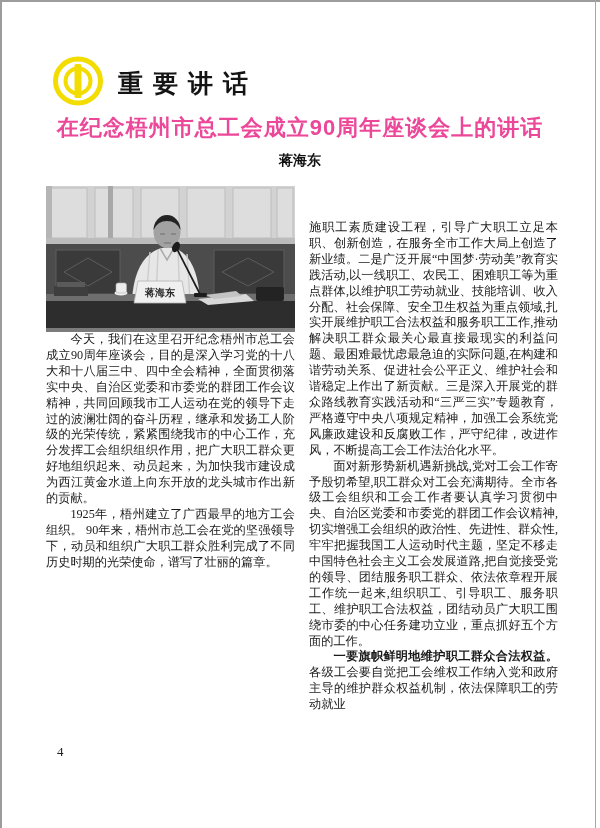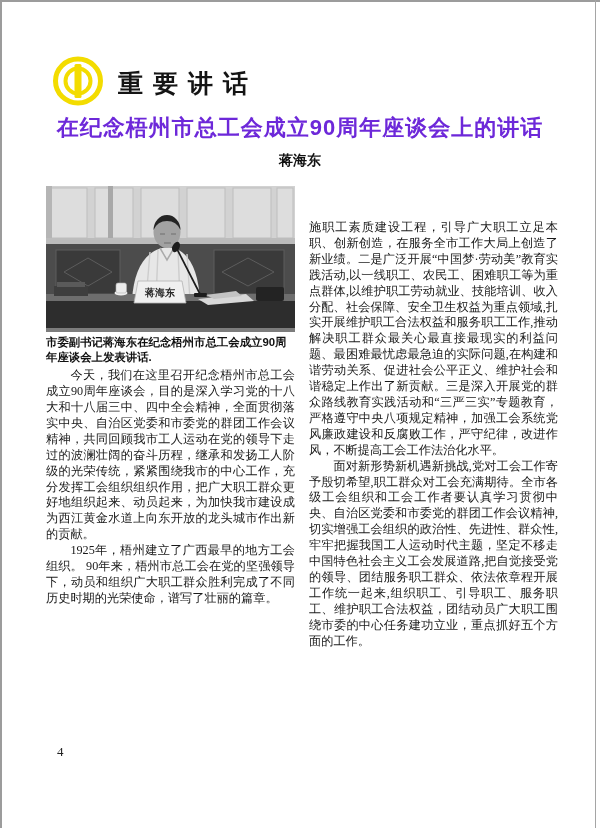--- a/index.html
+++ b/index.html
@@ -13,21 +13,21 @@
   .scan-right{position:absolute;top:0;right:4px;width:1px;height:828px;background:#a5a5a5;}
 
   .brand{position:absolute;left:52px;top:56px;display:flex;align-items:center;gap:14px;}
   .brand-label{
     font-family:"Liberation Sans","DejaVu Sans",sans-serif;
     font-weight:bold;font-size:25px;letter-spacing:10px;color:#141414;white-space:nowrap;
   }
   .page-title{
     position:absolute;top:113px;left:0;width:600px;margin:0;text-align:center;
     font-family:"Liberation Sans","DejaVu Sans",sans-serif;
-    font-weight:bold;font-size:22px;letter-spacing:1px;color:#6d28d9;
+    font-weight:bold;font-size:22px;letter-spacing:1px;color:#ec4899;
   }
   .author{
     position:absolute;top:152px;left:0;width:600px;text-align:center;
     font-family:"Liberation Sans","DejaVu Sans",sans-serif;
     font-weight:bold;font-size:14px;color:#111;
   }
   .columns{position:absolute;left:46px;top:186px;width:512px;display:flex;gap:14px;}
   .col{
     width:249px;font-size:12.2px;line-height:15.9px;
     text-align:justify;word-break:break-all;color:#191919;
@@ -105,26 +105,26 @@
           <rect x="11" y="96" width="28" height="5" fill="#5a5a5a"></rect>
           <ellipse cx="75" cy="107" rx="6.5" ry="2.6" fill="#efefef"></ellipse>
           <rect x="70" y="97" width="10.5" height="10" rx="2" fill="#ececec" stroke="#b4b4b4" stroke-width="0.6"></rect>
           <polygon points="152,113 200,108 208,115 162,119" fill="#d8d8d8"></polygon>
           <polygon points="160,109 190,105 196,110 168,113" fill="#c3c3c3"></polygon>
           <rect x="210" y="101" width="28" height="14" rx="2" fill="#232323"></rect>
           <polygon points="92,95 136,95 140,117 88,117" fill="#f0f0f0" stroke="#b2b2b2" stroke-width="0.8"></polygon>
           <text x="114" y="110" font-size="10" font-weight="bold" text-anchor="middle" fill="#2a2a2a">蒋海东</text>
         </svg>
       </figure>
-      <figcaption>市委副书记蒋海东在纪念梧州市总工会成立90周年座谈会上发表讲话.</figcaption>
       <p>今天，我们在这里召开纪念梧州市总工会成立90周年座谈会，目的是深入学习党的十八大和十八届三中、四中全会精神，全面贯彻落实中央、自治区党委和市委党的群团工作会议精神，共同回顾我市工人运动在党的领导下走过的波澜壮阔的奋斗历程，继承和发扬工人阶级的光荣传统，紧紧围绕我市的中心工作，充分发挥工会组织组织作用，把广大职工群众更好地组织起来、动员起来，为加快我市建设成为西江黄金水道上向东开放的龙头城市作出新的贡献。</p>
       <p>1925年，梧州建立了广西最早的地方工会组织。 90年来，梧州市总工会在党的坚强领导下，动员和组织广大职工群众胜利完成了不同历史时期的光荣使命，谱写了壮丽的篇章。</p>
     </div>
 
     <div class="col">
       <p class="no-indent">施职工素质建设工程，引导广大职工立足本职、创新创造，在服务全市工作大局上创造了新业绩。二是广泛开展“中国梦·劳动美”教育实践活动,以一线职工、农民工、困难职工等为重点群体,以维护职工劳动就业、技能培训、收入分配、社会保障、安全卫生权益为重点领域,扎实开展维护职工合法权益和服务职工工作,推动解决职工群众最关心最直接最现实的利益问题、最困难最忧虑最急迫的实际问题,在构建和谐劳动关系、促进社会公平正义、维护社会和谐稳定上作出了新贡献。三是深入开展党的群众路线教育实践活动和“三严三实”专题教育，严格遵守中央八项规定精神，加强工会系统党风廉政建设和反腐败工作，严守纪律，改进作风，不断提高工会工作法治化水平。</p>
       <p>面对新形势新机遇新挑战,党对工会工作寄予殷切希望,职工群众对工会充满期待。全市各级工会组织和工会工作者要认真学习贯彻中央、自治区党委和市委党的群团工作会议精神,切实增强工会组织的政治性、先进性、群众性,牢牢把握我国工人运动时代主题，坚定不移走中国特色社会主义工会发展道路,把自觉接受党的领导、团结服务职工群众、依法依章程开展工作统一起来,组织职工、引导职工、服务职工、维护职工合法权益，团结动员广大职工围绕市委的中心任务建功立业，重点抓好五个方面的工作。</p>
+      <p><span class="lead-bold">一要旗帜鲜明地维护职工群众合法权益。</span><span>各级工会要自觉把工会维权工作纳入党和政府主导的维护群众权益机制，依法保障职工的劳动就业</span></p>
     </div>
 
   </div>
 
   <div class="pageno">4</div>
 </div>
 
 </body></html>

